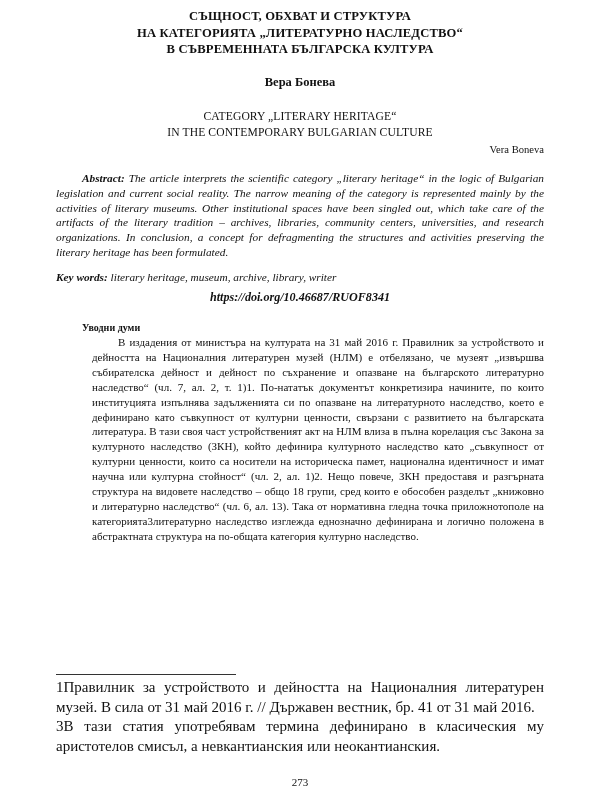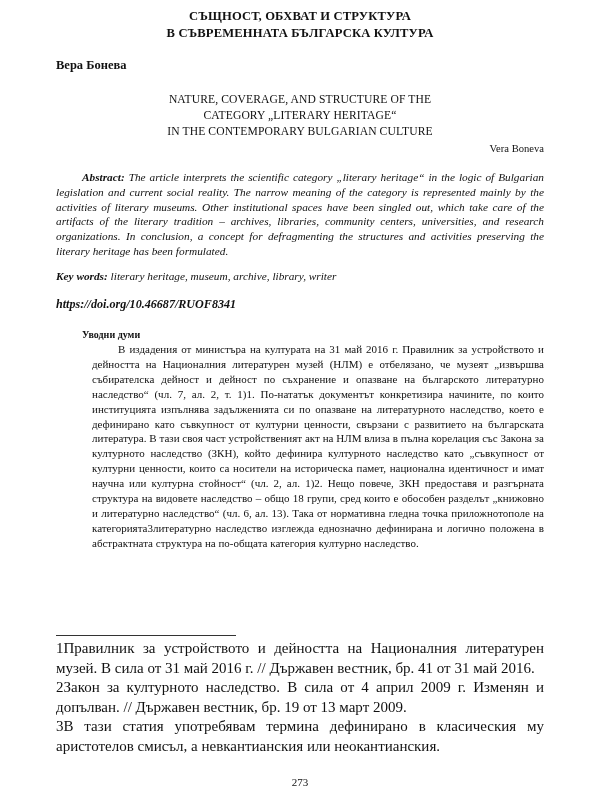--- a/index.html
+++ b/index.html
@@ -25,21 +25,21 @@
   .title {
     text-align: center;
     font-weight: bold;
     font-size: 12.6px;
     line-height: 1.33;
     letter-spacing: 0.15px;
     margin: 0;
   }
   .title div { white-space: nowrap; }
   .author-bg {
-    text-align: left;
+    text-align: center;
     font-weight: bold;
     font-size: 12.5px;
     margin-top: 17px;
   }
   .title-en {
     text-align: center;
     font-size: 11.6px;
     line-height: 1.36;
     margin-top: 19px;
     letter-spacing: 0.1px;
@@ -63,22 +63,22 @@
   }
   .kw {
     margin-top: 10px;
     font-size: 11.3px;
     line-height: 1.32;
     text-align: justify;
     font-style: italic;
   }
   .kw b { font-weight: bold; font-style: italic; }
   .doi {
-    margin-top: 13px;
-    text-align: left;
+    margin-top: 5px;
+    text-align: center;
     font-style: italic;
     font-weight: bold;
     font-size: 12.1px;
   }
   .section-head {
     margin-top: 17px;
     font-weight: bold;
     font-size: 10px;
     text-indent: 26px;
   }
@@ -116,46 +116,45 @@
     font-size: 11px;
   }
 </style>
 </head>
 <body>
 
 <div class="page">
 
   <div class="title">
     <div>СЪЩНОСТ, ОБХВАТ И СТРУКТУРА</div>
+    <div>НА КАТЕГОРИЯТА „ЛИТЕРАТУРНО НАСЛЕДСТВО“</div>
     <div>В СЪВРЕМЕННАТА БЪЛГАРСКА КУЛТУРА</div>
   </div>
 
   <div class="author-bg">Вера Бонева</div>
 
   <div class="title-en">
-    <div>NATURE, COVERAGE, AND STRUCTURE OF THE</div>
     <div>CATEGORY „LITERARY HERITAGE“</div>
     <div>IN THE CONTEMPORARY BULGARIAN CULTURE</div>
   </div>
 
   <div class="author-en">Vera Boneva</div>
 
   <div class="abstract"><b>Abstract:</b><span> The article interprets the scientific category „literary heritage“ in the logic of Bulgarian legislation and current social reality. The narrow meaning  of the category is represented mainly by the activities of literary museums. Other institutional spaces have been singled out, which take care of the artifacts of the literary tradition – archives, libraries, community centers, universities, and research organizations. In conclusion, a concept for defragmenting the structures and activities preserving the literary heritage has been formulated.</span></div>
 
   <div class="kw"><b>Key words:</b><span> literary heritage, museum, archive, library, writer</span></div>
 
   <div class="doi">https://doi.org/10.46687/RUOF8341</div>
 
   <div class="section-head">Уводни думи</div>
 
   <div class="body-par">В издадения от министъра на културата на 31 май 2016 г. Правилник за устройството и дейността на Националния литературен музей (НЛМ) е отбелязано, че музеят „извършва събирателска дейност и дейност по съхранение и опазване на българското литературно наследство“ (чл. 7, ал. 2, т. 1)1. По-нататък документът конкретизира начините, по които институцията изпълнява задълженията си по опазване на литературното наследство, което е дефинирано като съвкупност от културни ценности, свързани с развитието на българската литература. В тази своя част устройственият акт на НЛМ влиза в пълна корелация със Закона за културното наследство (ЗКН), който дефинира културното наследство като „съвкупност от културни ценности, които са носители на историческа памет, национална идентичност и имат научна или културна стойност“ (чл. 2, ал. 1)2. Нещо повече, ЗКН предоставя и разгърната структура на видовете наследство – общо 18 групи, сред които е обособен разделът „книжовно и литературно наследство“ (чл. 6, ал. 13). Така от нормативна гледна точка приложнотополе на категорията3литературно наследство изглежда еднозначно дефинирана и логично положена в абстрактната структура на по-общата категория културно наследство.</div>
 
 
   <div class="footnotes">
     <div class="rule"></div>
     <p class="fn">1Правилник за устройството и дейността на Националния литературен музей. В сила от 31 май 2016 г. // Държавен вестник, бр. 41 от 31 май 2016.</p>
-    <p class="fn">2Закон за културното наследство. В сила от 4 април 2009 г. Изменян и допълван. // Държавен вестник, бр. 19 от 13 март 2009.</p>
     <p class="fn">3В тази статия употребявам термина дефинирано в класическия му аристотелов смисъл, а невкантианския или неокантианския.</p>
   </div>
 
   <div class="pagenum">273</div>
 
 </div>
 
 </body></html>

